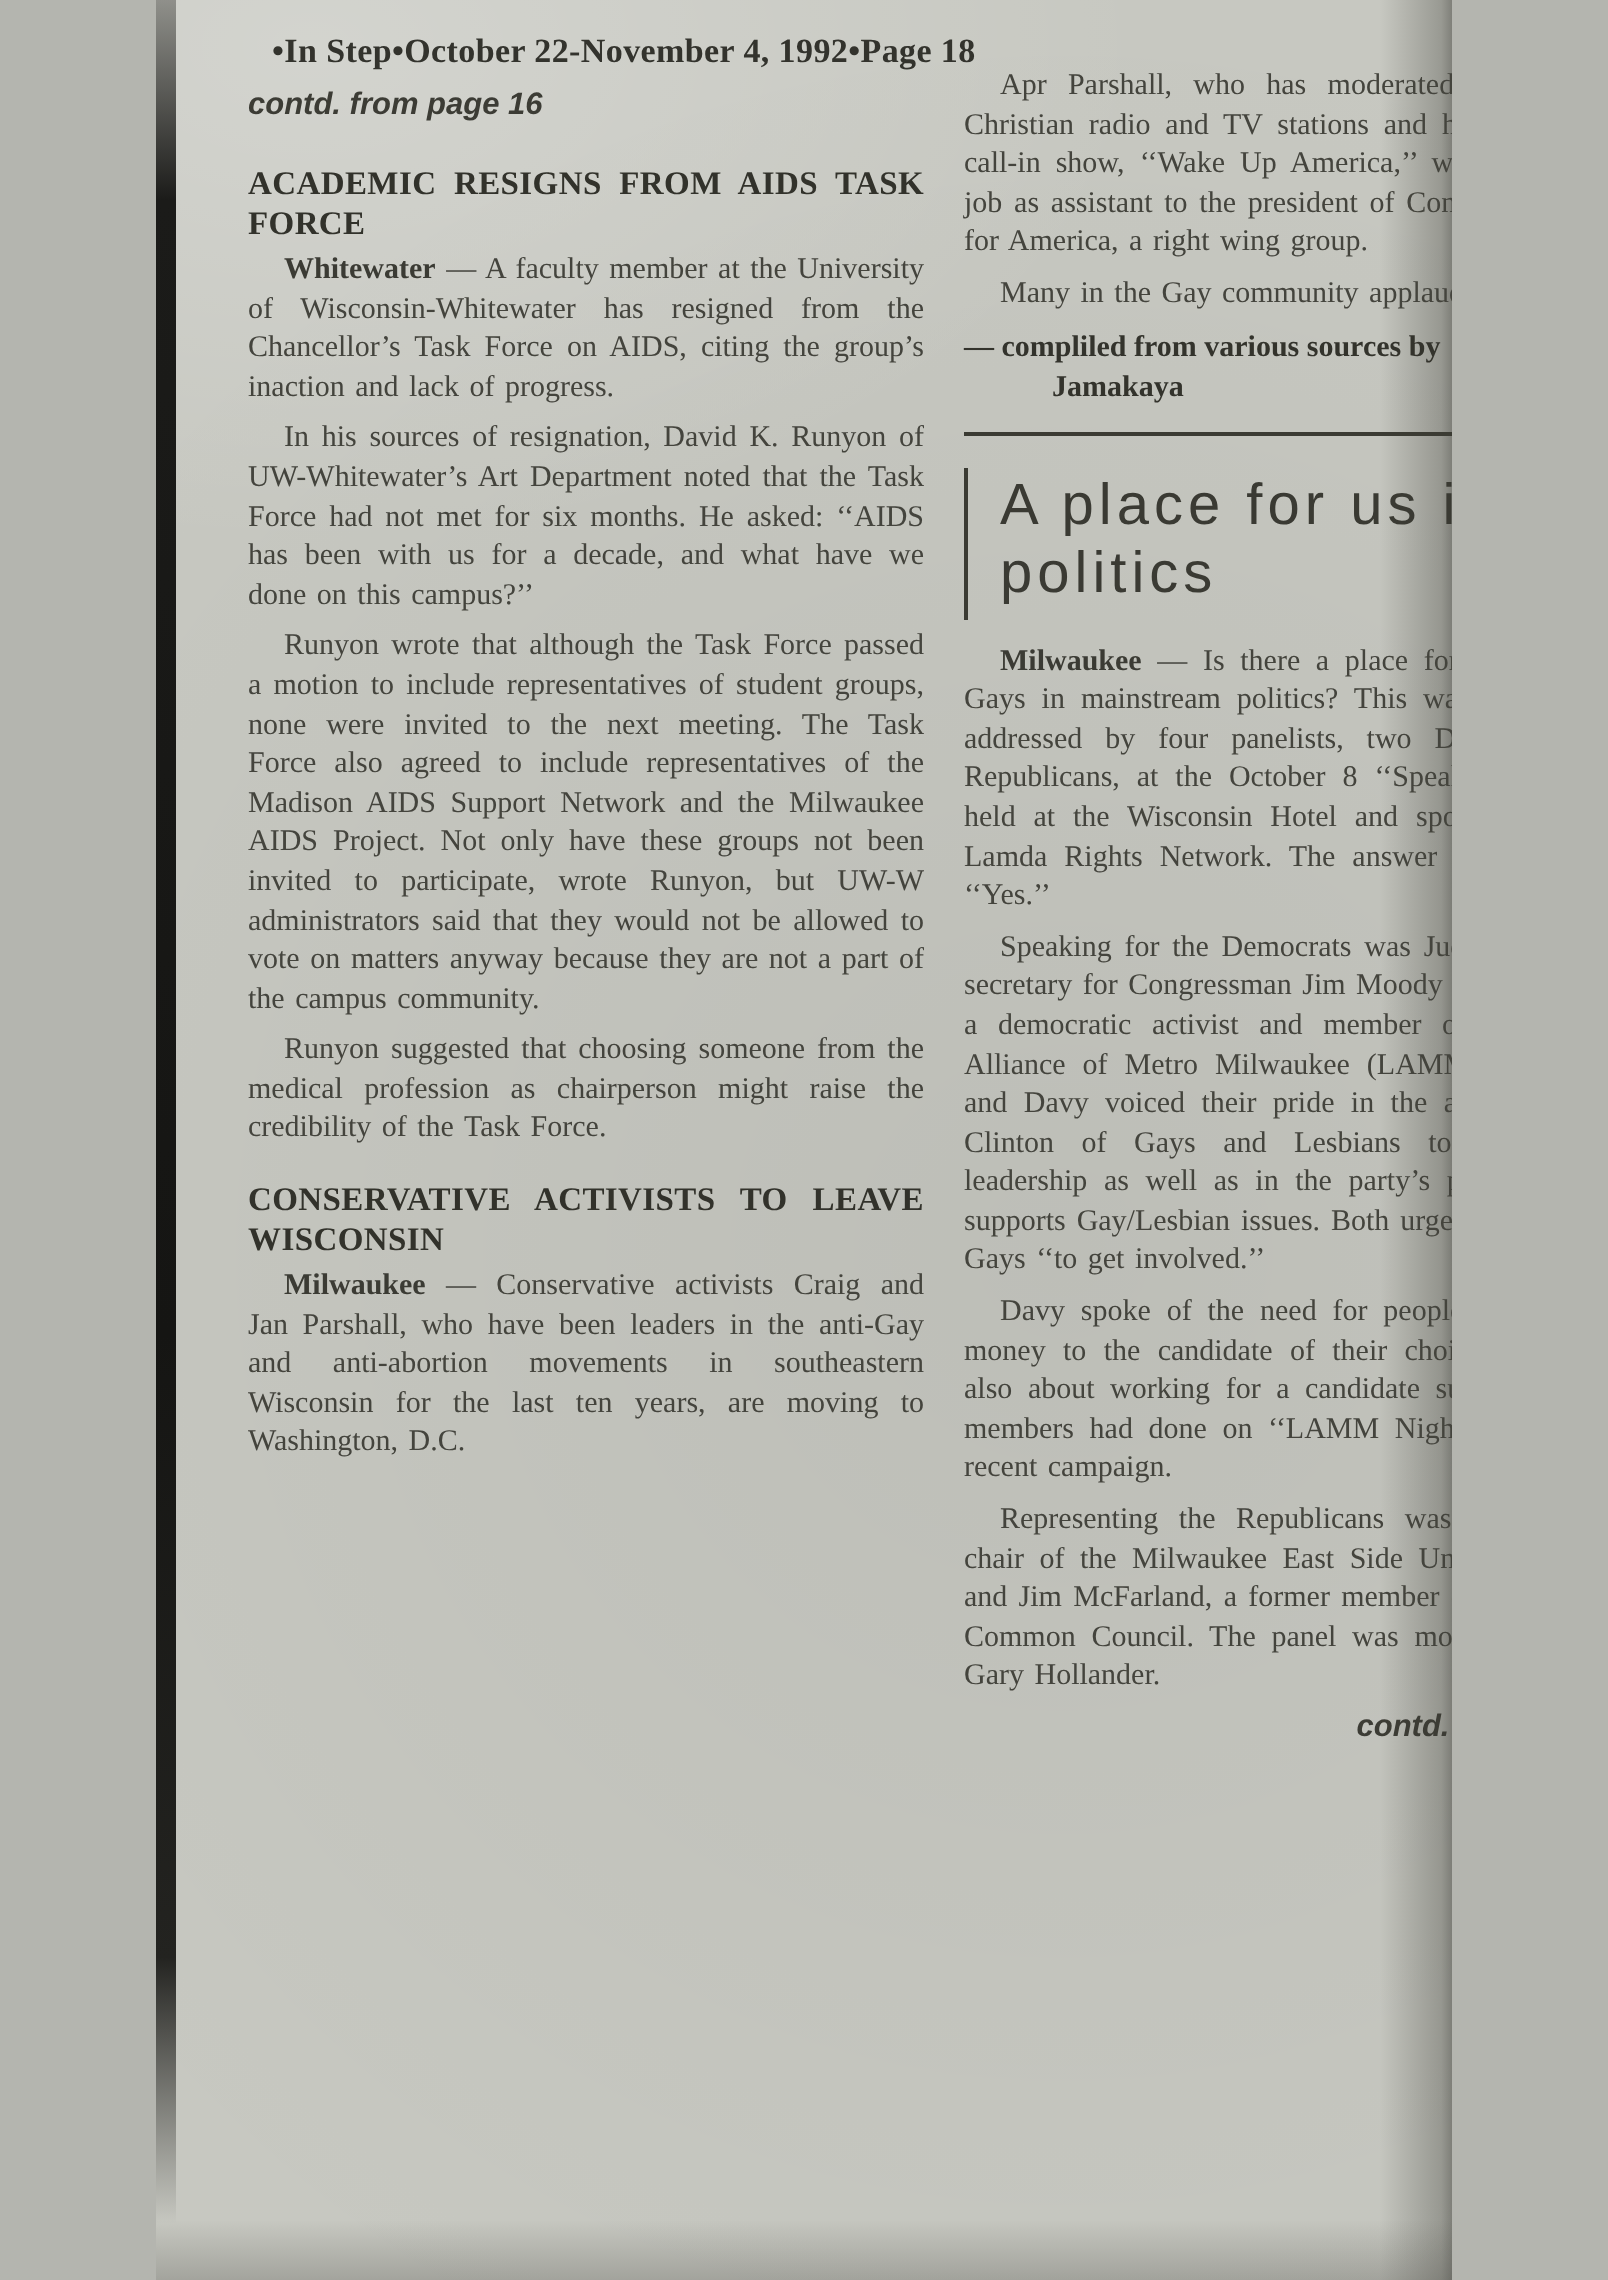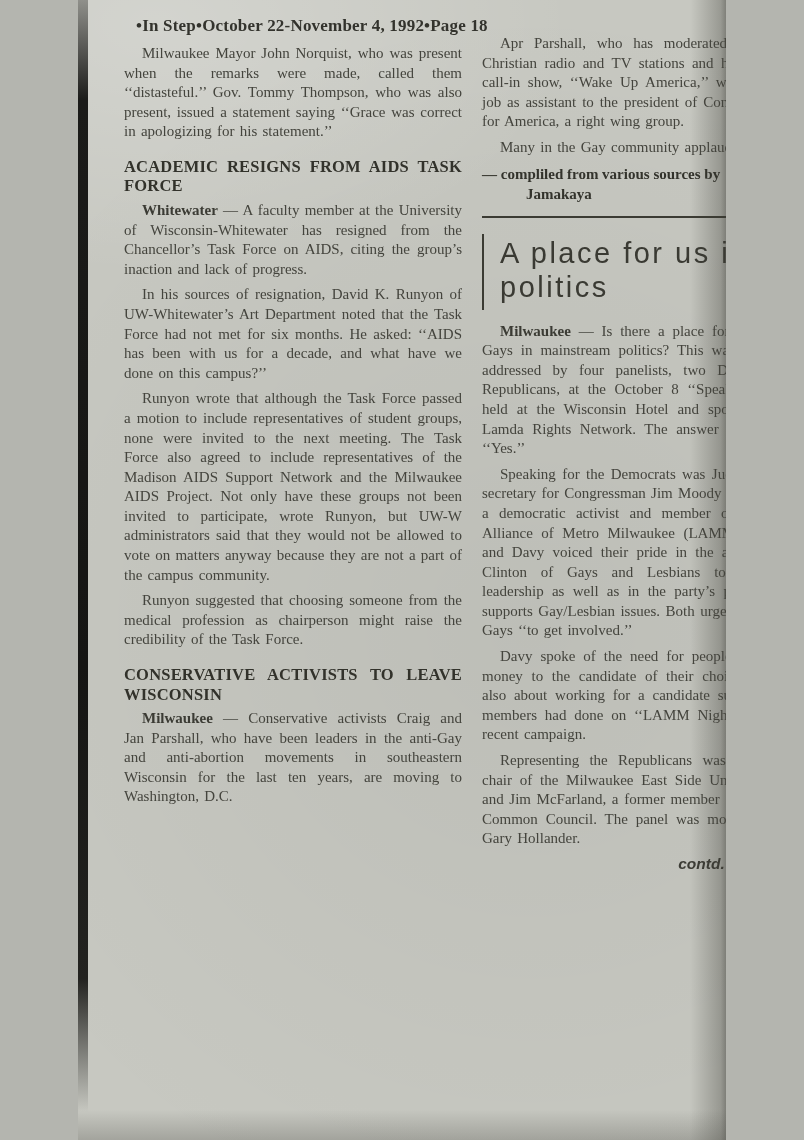--- a/index.html
+++ b/index.html
@@ -91,23 +91,23 @@
 
 <div class="scan">
 
   <div class="edge-left"></div>
   <div class="edge-right"></div>
   <div class="edge-bottom"></div>
 
   <div class="masthead">•In Step•October 22-November 4, 1992•Page 18</div>
 
   <div class="col col-left">
+    <div class="contd">contd. from page 16</div>
 
 
-    <p class="body-p">Milwaukee Mayor John Norquist, who was present when the remarks were made, called them ‘‘distasteful.’’ Gov. Tommy Thompson, who was also present, issued a statement saying ‘‘Grace was correct in apologizing for his statement.’’</p>
 
     <h2 class="section-heading">ACADEMIC RESIGNS FROM AIDS TASK FORCE</h2>
 
     <p class="body-p"><strong class="lead">Whitewater</strong><span> — A faculty member at the University of Wisconsin-Whitewater has resigned from the Chancellor’s Task Force on AIDS, citing the group’s inaction and lack of progress.</span></p>
 
     <p class="body-p">In his sources of resignation, David K. Runyon of UW-Whitewater’s Art Department noted that the Task Force had not met for six months. He asked: ‘‘AIDS has been with us for a decade, and what have we done on this campus?’’</p>
 
     <p class="body-p">Runyon wrote that although the Task Force passed a motion to include representatives of student groups, none were invited to the next meeting. The Task Force also agreed to include representatives of the Madison AIDS Support Network and the Milwaukee AIDS Project. Not only have these groups not been invited to participate, wrote Runyon, but UW-W administrators said that they would not be allowed to vote on matters anyway because they are not a part of the campus community.</p>
 
     <p class="body-p">Runyon suggested that choosing someone from the medical profession as chairperson might raise the credibility of the Task Force.</p>

